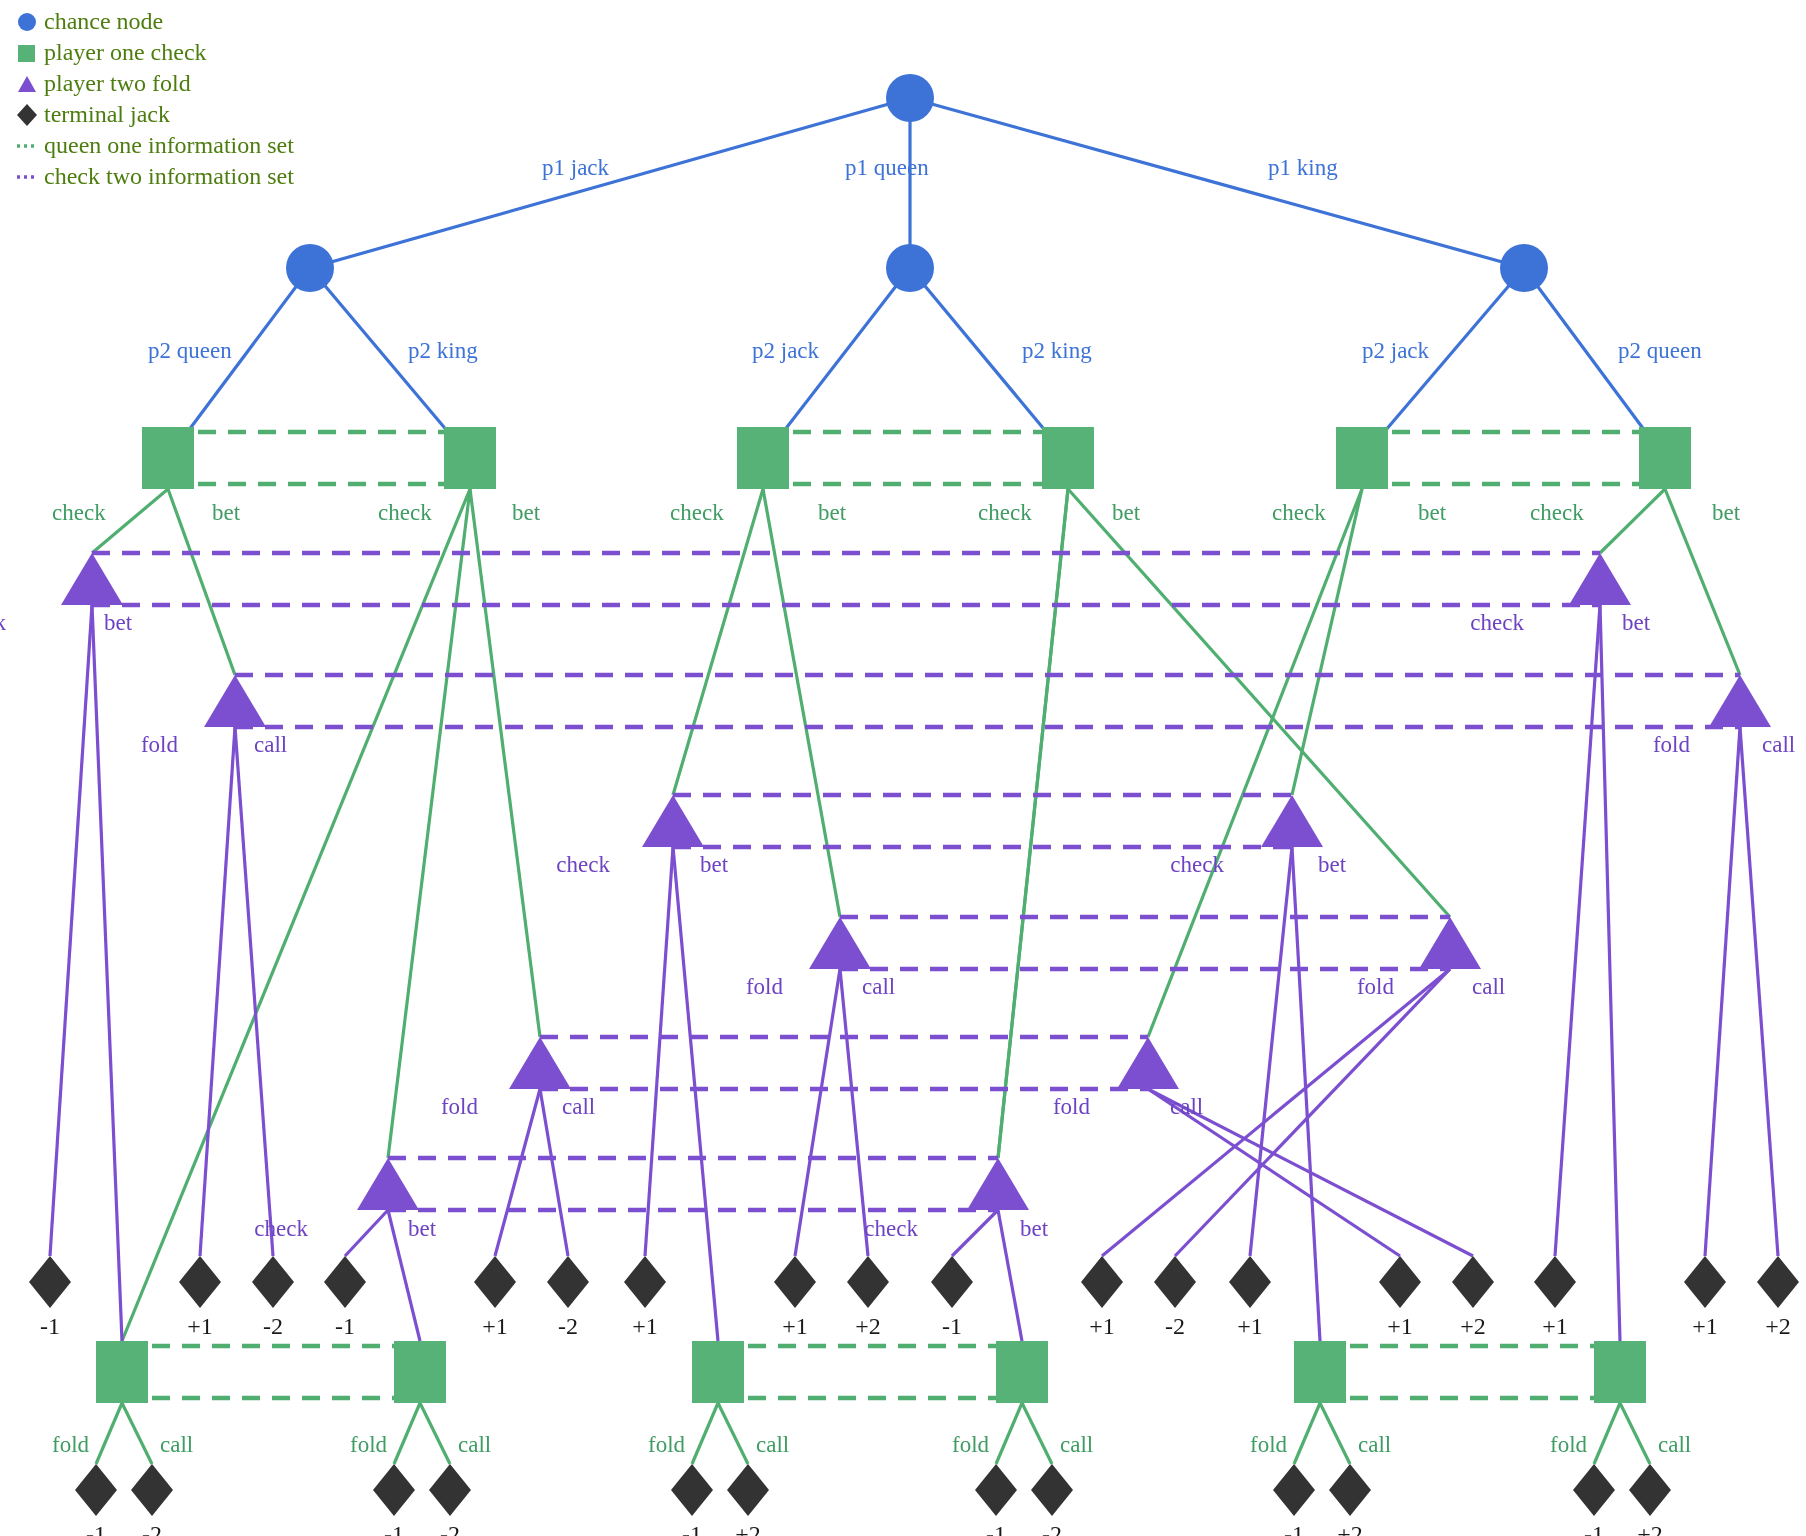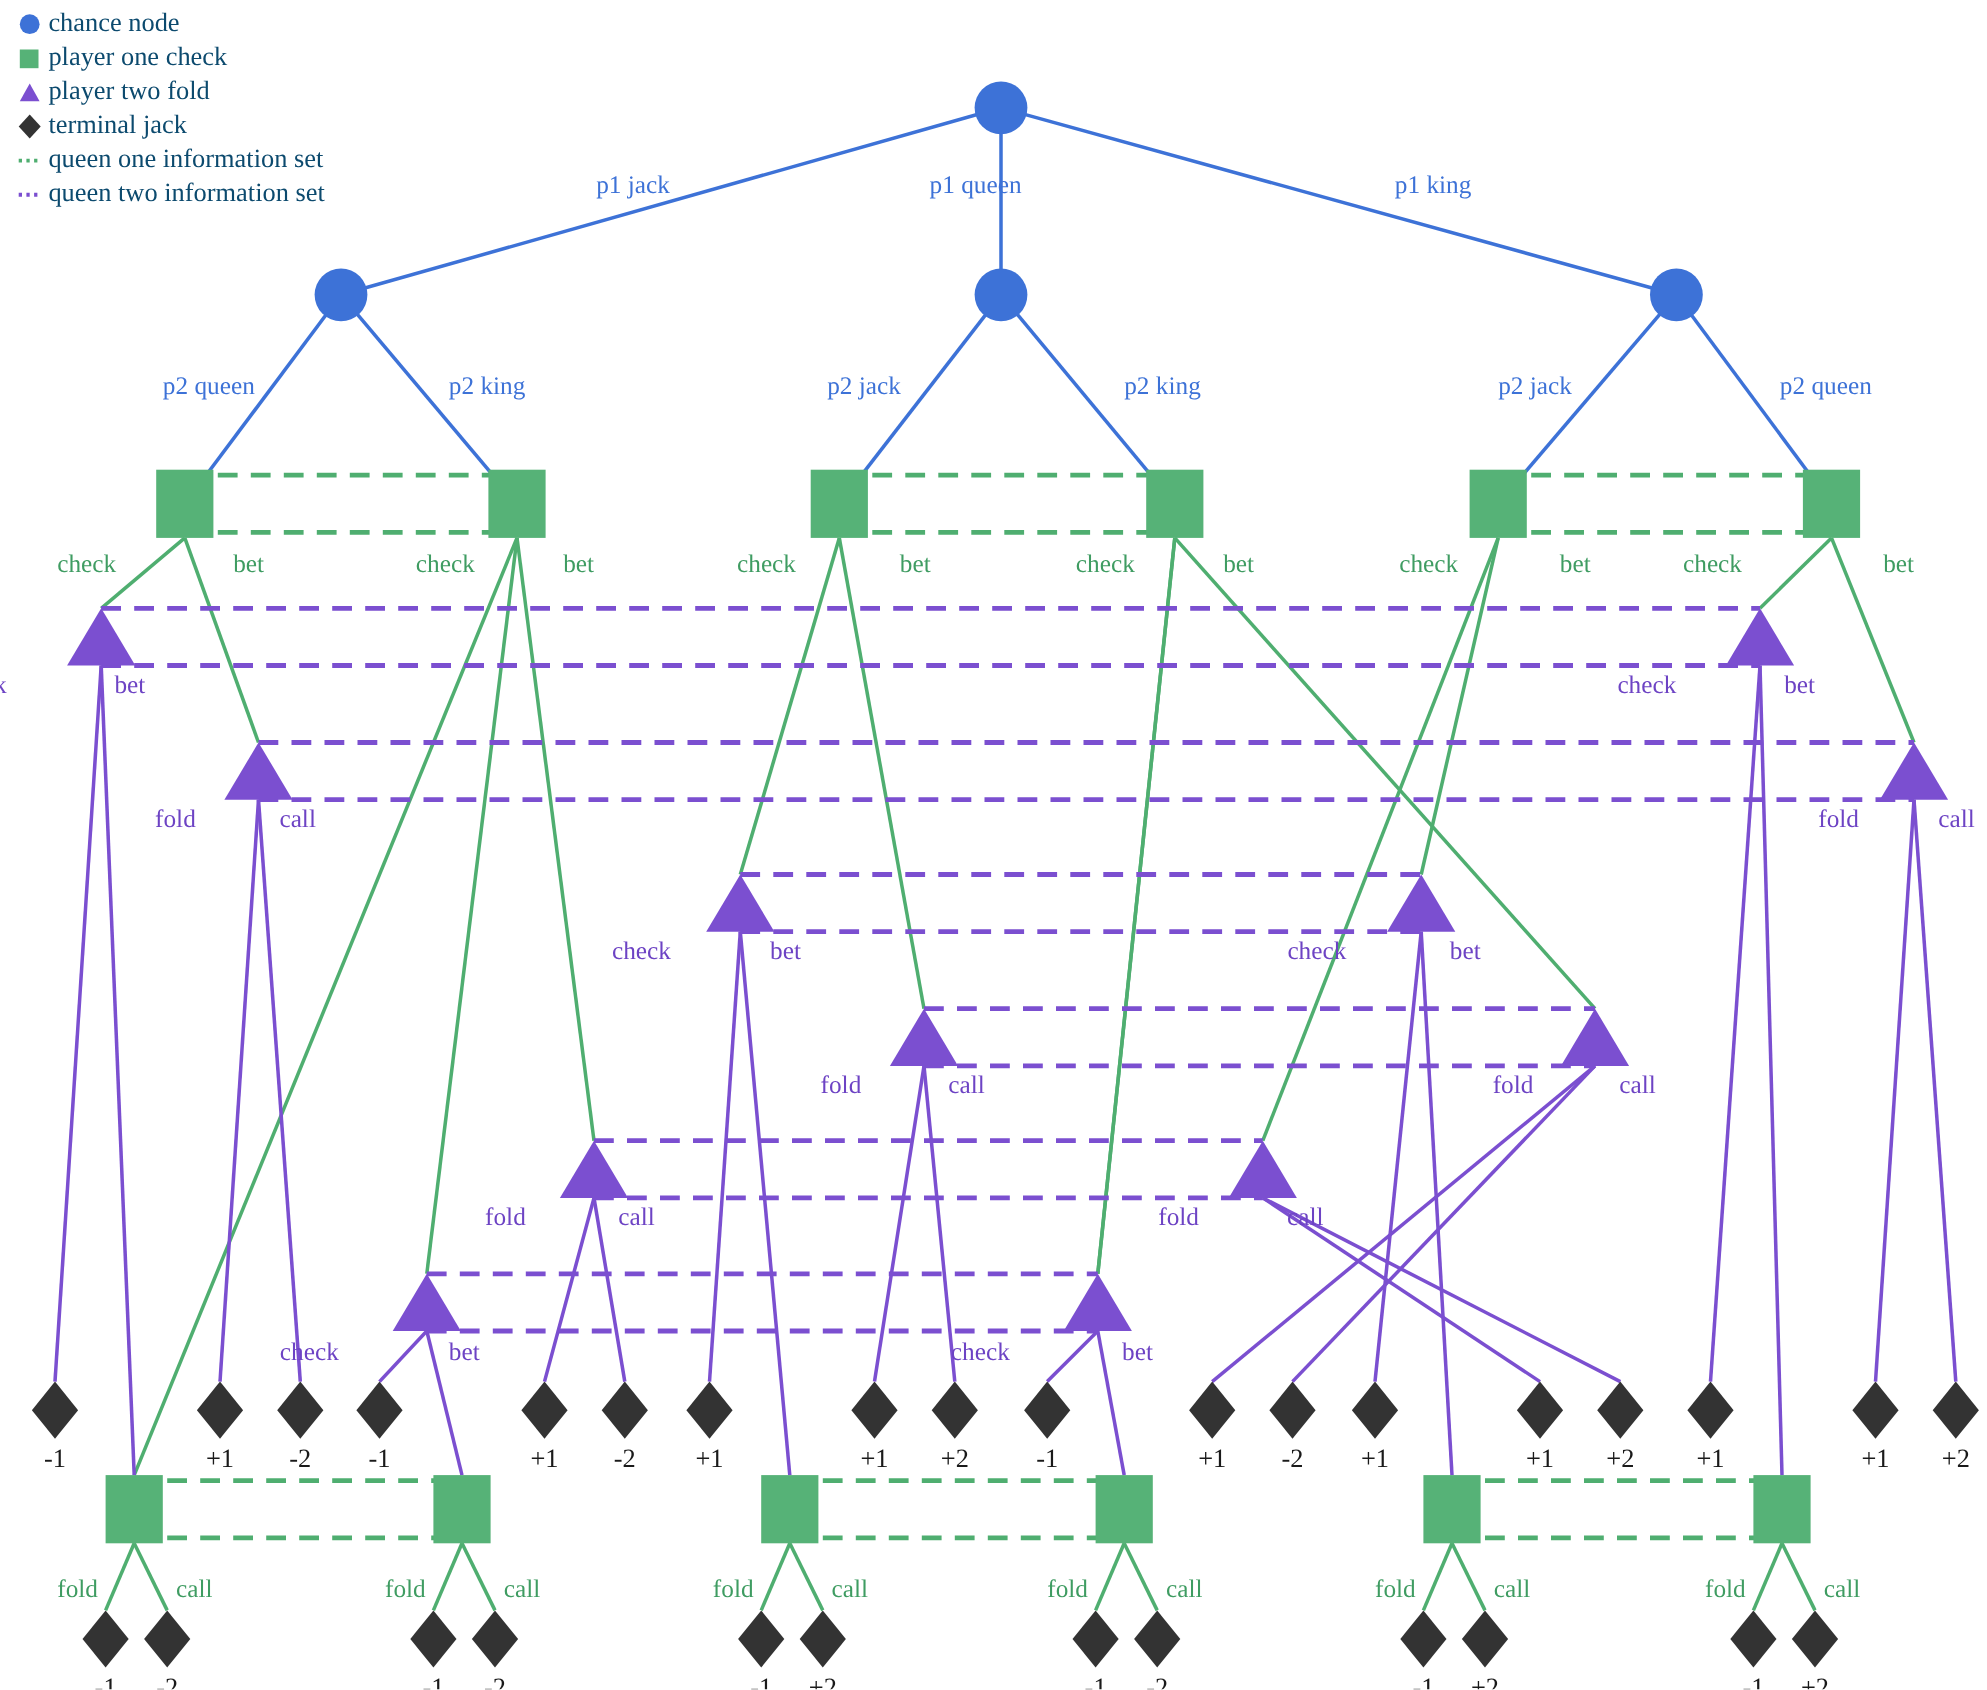--- a/index.html
+++ b/index.html
@@ -2,21 +2,21 @@
 <html><head>
 <meta charset="utf-8">
 <style>
   html,body{margin:0;padding:0;background:#ffffff;}
   body{width:1806px;height:1536px;font-family:"Liberation Serif",serif;}
   #root{position:relative;width:1806px;height:1536px;overflow:hidden;background:#fff;}
   svg#tree{position:absolute;left:0;top:0;width:1806px;height:1536px;}
   .legend{position:absolute;left:10px;top:6px;}
   .legend-row{display:flex;align-items:center;height:31px;}
   .legend-sym{width:34px;display:flex;justify-content:center;align-items:center;}
-  .legend-label{font-size:24px;color:#0c4a6e;font-family:"Liberation Serif",serif;}
+  .legend-label{font-size:24px;color:#4d7c0f;font-family:"Liberation Serif",serif;}
   .edge-blue{stroke:#3d72d7;stroke-width:3.2;fill:none;}
   .edge-green{stroke:#4fae70;stroke-width:3.2;fill:none;}
   .edge-purple{stroke:#7b4fd0;stroke-width:3.2;fill:none;}
   .iset-green{stroke:#4fae70;stroke-width:4.4;stroke-dasharray:18 12;fill:none;}
   .iset-purple{stroke:#7b4fd0;stroke-width:4.4;stroke-dasharray:18 12;fill:none;}
   .lbl{font-family:"Liberation Serif",serif;font-size:23px;}
   .lbl-blue{fill:#3d72d7;}
   .lbl-green{fill:#3f9c62;}
   .lbl-purple{fill:#6d43c4;}
   .lbl-black{fill:#1a1a1a;font-size:24px;}
@@ -313,17 +313,17 @@
           </svg>
       </span>
       <span class="legend-label">queen one information set</span>
     </div>
     <div class="legend-row">
       <span class="legend-sym">
         <svg width="24" height="10">
             <line x1="2" y1="5" x2="22" y2="5" stroke="#7b4fd0" stroke-width="3.5" stroke-dasharray="3 4"></line>
           </svg>
       </span>
-      <span class="legend-label">queen two information set</span>
+      <span class="legend-label">check two information set</span>
     </div>
   </div>
 
 </div>
 
 </body></html>

